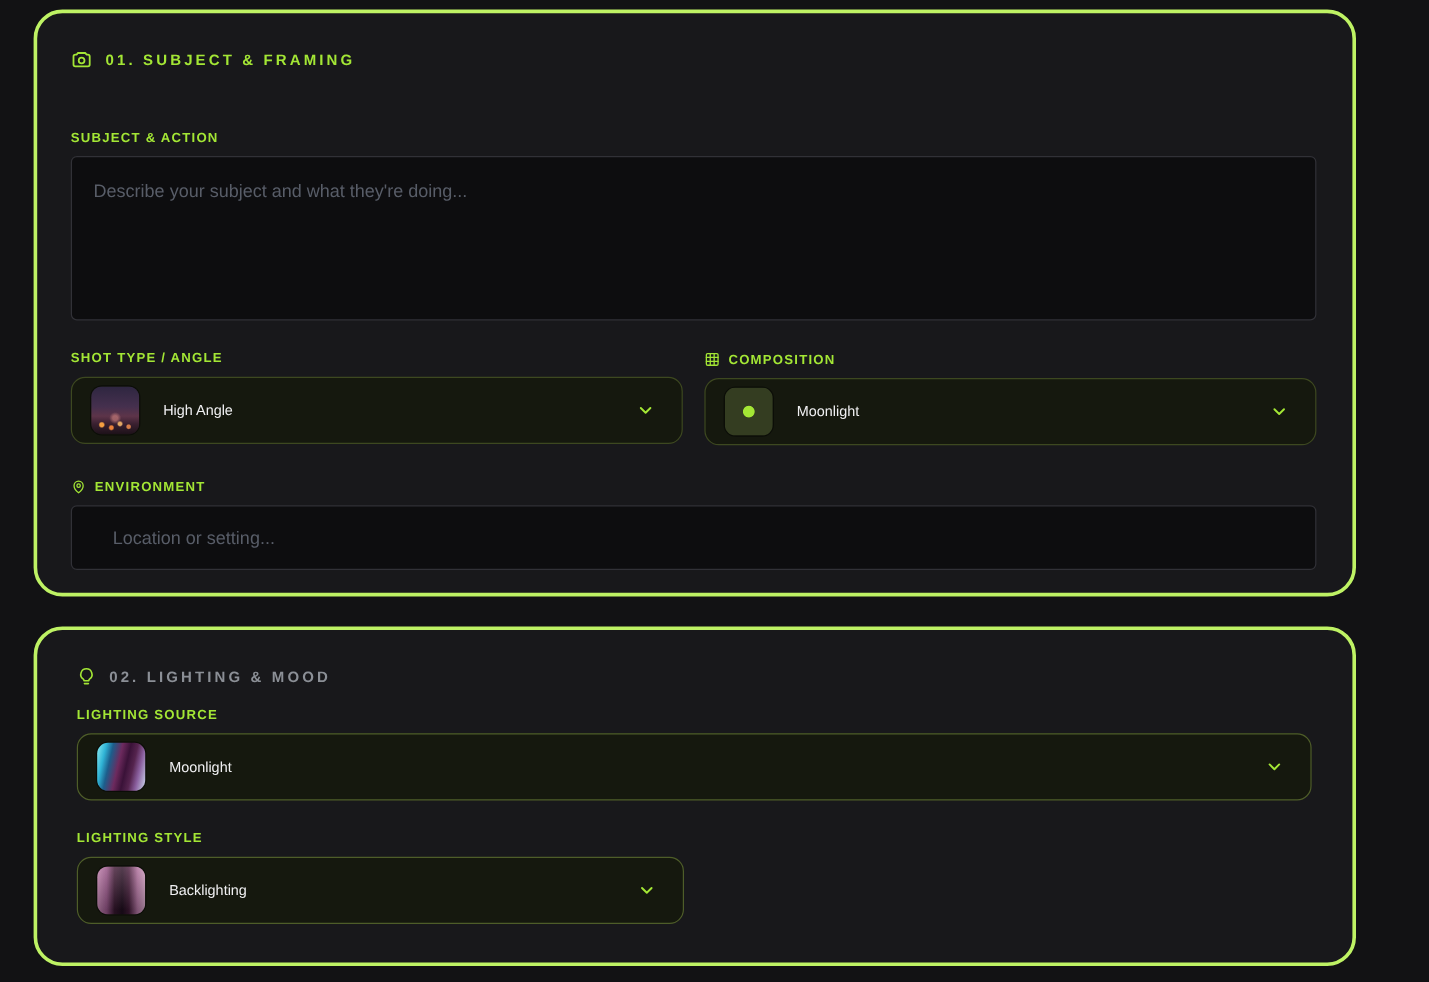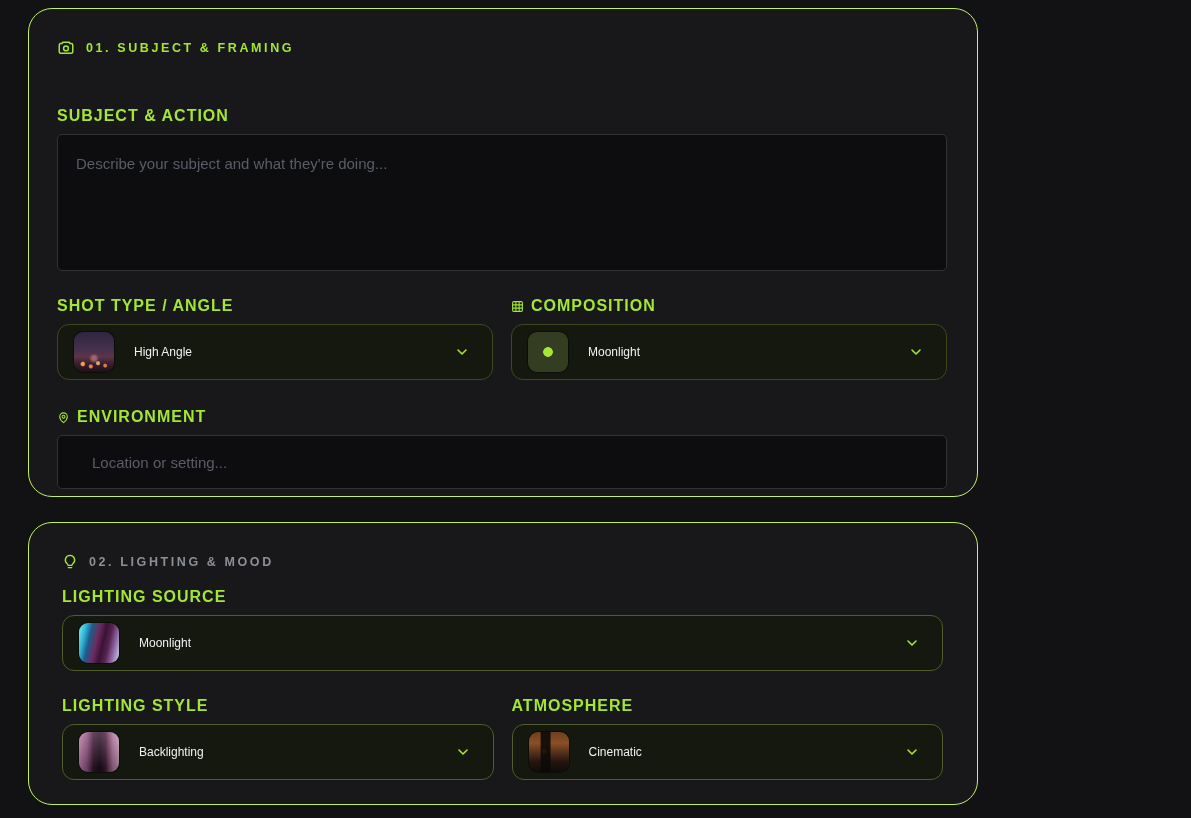--- a/index.html
+++ b/index.html
@@ -4,40 +4,40 @@
 <style>
   * { margin: 0; padding: 0; box-sizing: border-box; }
   html, body {
     width: 1191px; height: 818px;
     background: #121214;
     font-family: "Liberation Sans", "DejaVu Sans", sans-serif;
     overflow: hidden;
   }
   .card {
     margin-left: 28px;
-    width: 950px;
+    width: 1102px;
     background: #18181b;
-    border: 1px solid #bef264;
+    border: 3px solid #bef264;
     border-radius: 24px;
   }
   .card-1 { margin-top: 8px; height: 489px; padding: 30px 30px 30px 28px; }
   .card-2 { margin-top: 25px; height: 283px; padding: 30px 34px 46px 33px; }
 
   .section-header {
     display: flex; align-items: center; gap: 11px;
   }
   .section-title {
     font-size: 12.5px; font-weight: 700; letter-spacing: 2.6px;
     color: #a3e635;
   }
   .section-title.muted { color: #8b8f96; }
 
   .field-label {
     display: flex; align-items: center; gap: 7px;
-    font-size: 16px; font-weight: 700; letter-spacing: 1px;
+    font-size: 11px; font-weight: 700; letter-spacing: 1px;
     color: #a3e635;
   }
 
   .icon { display: inline-flex; flex: none; }
   .icon svg { display: block; }
 
   textarea.box, input.box {
     display: block; width: 100%;
     background: #0d0d0f;
     border: 1px solid #313137;
@@ -230,28 +230,14 @@
         <span class="thumb thumb-backlighting"></span>
         <span class="select-value">Backlighting</span>
         <span class="icon caret">
           <svg width="16" height="16" viewBox="0 0 24 24" fill="none" stroke="#a3e635" stroke-width="2.4" stroke-linecap="round" stroke-linejoin="round">
               <polyline points="6 9 12 15 18 9"></polyline>
             </svg>
         </span>
       </div>
     </div>
 
-    <div>
-      <div class="field-label">
-        <span>ATMOSPHERE</span>
-      </div>
-      <div class="select">
-        <span class="thumb thumb-cinematic"></span>
-        <span class="select-value">Cinematic</span>
-        <span class="icon caret">
-          <svg width="16" height="16" viewBox="0 0 24 24" fill="none" stroke="#a3e635" stroke-width="2.4" stroke-linecap="round" stroke-linejoin="round">
-              <polyline points="6 9 12 15 18 9"></polyline>
-            </svg>
-        </span>
-      </div>
-    </div>
   </div>
 </div>
 
 </body></html>

